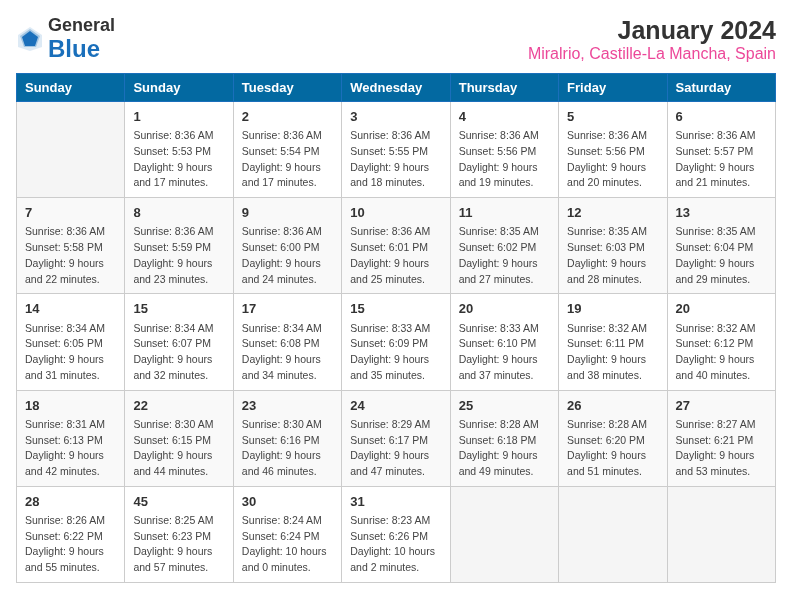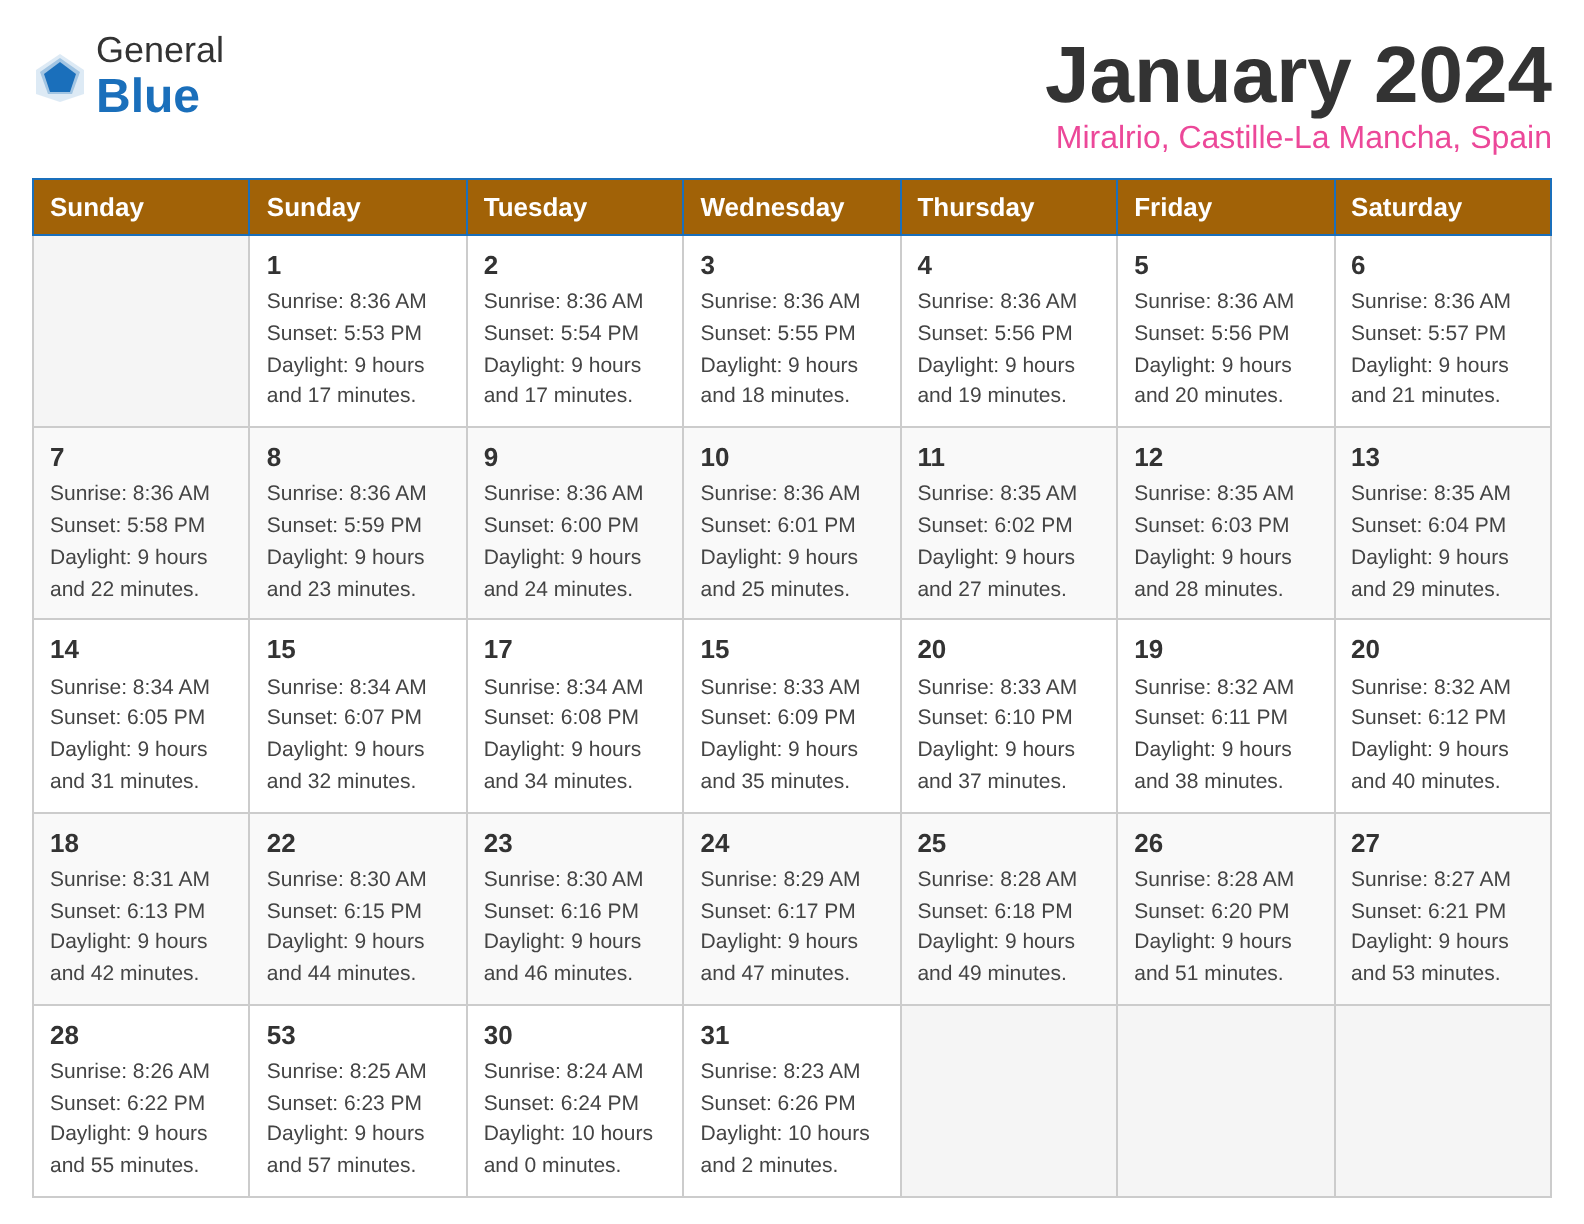--- a/index.html
+++ b/index.html
@@ -20,52 +20,52 @@
       display: flex;
       align-items: center;
     }
     .logo-text {
       display: flex;
       flex-direction: column;
       line-height: 1.1;
     }
     .logo-general {
       font-size: 18px;
-      font-weight: normal;
+      font-weight: bold;
       color: #333;
     }
     .logo-blue {
       font-size: 24px;
       font-weight: bold;
       color: #1a6fbb;
     }
     .logo-icon {
       width: 28px;
       height: 28px;
       margin-right: 4px;
     }
     .title-section {
       text-align: right;
     }
     .main-title {
-      font-size: 40px;
+      font-size: 25px;
       font-weight: bold;
       color: #333;
     }
     .subtitle {
       font-size: 16px;
       color: #ec4899;
     }
     .calendar {
       width: 100%;
       border-collapse: collapse;
       font-size: 11px;
     }
     .calendar th {
-      background-color: #a16207;
+      background-color: #0369a1;
       color: #fff;
       padding: 6px 8px;
       text-align: left;
       font-size: 13px;
       font-weight: bold;
       border: 1px solid #1a6fbb;
     }
     .calendar td {
       vertical-align: top;
       padding: 6px 8px;
@@ -244,21 +244,21 @@
           <span class="day-number">27</span>
           <div class="day-info">Sunrise: 8:27 AM<br>Sunset: 6:21 PM<br>Daylight: 9 hours<br>and 53 minutes.</div>
         </td>
       </tr>
       <tr>
         <td>
           <span class="day-number">28</span>
           <div class="day-info">Sunrise: 8:26 AM<br>Sunset: 6:22 PM<br>Daylight: 9 hours<br>and 55 minutes.</div>
         </td>
         <td>
-          <span class="day-number">53</span>
+          <span class="day-number">45</span>
           <div class="day-info">Sunrise: 8:25 AM<br>Sunset: 6:23 PM<br>Daylight: 9 hours<br>and 57 minutes.</div>
         </td>
         <td>
           <span class="day-number">30</span>
           <div class="day-info">Sunrise: 8:24 AM<br>Sunset: 6:24 PM<br>Daylight: 10 hours<br>and 0 minutes.</div>
         </td>
         <td>
           <span class="day-number">31</span>
           <div class="day-info">Sunrise: 8:23 AM<br>Sunset: 6:26 PM<br>Daylight: 10 hours<br>and 2 minutes.</div>
         </td>

